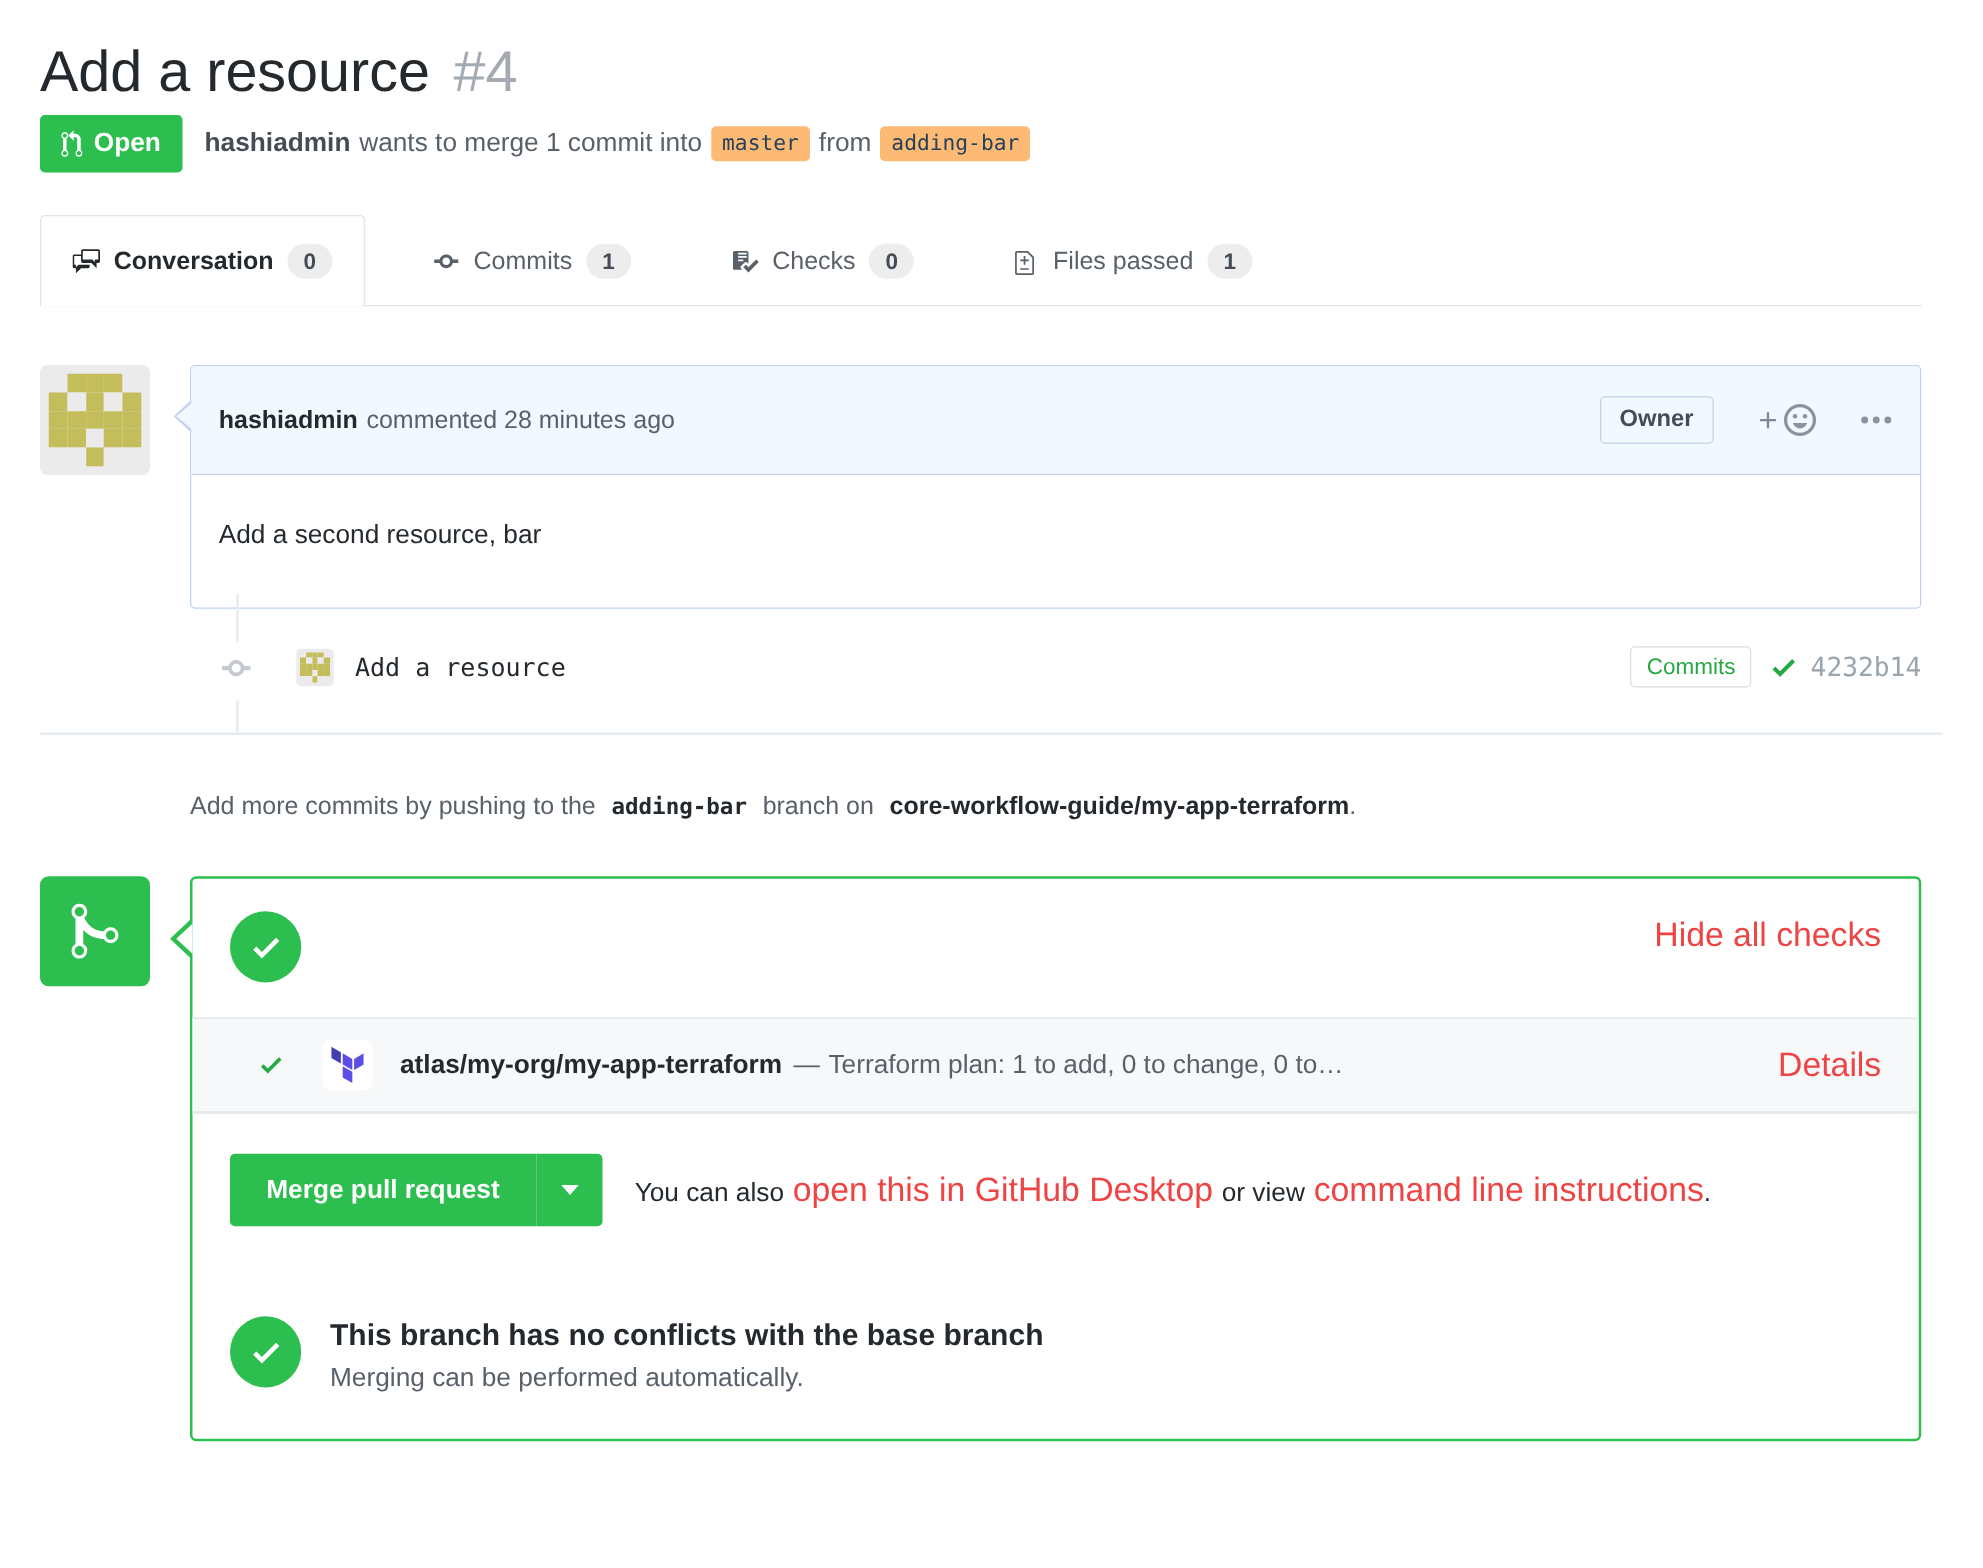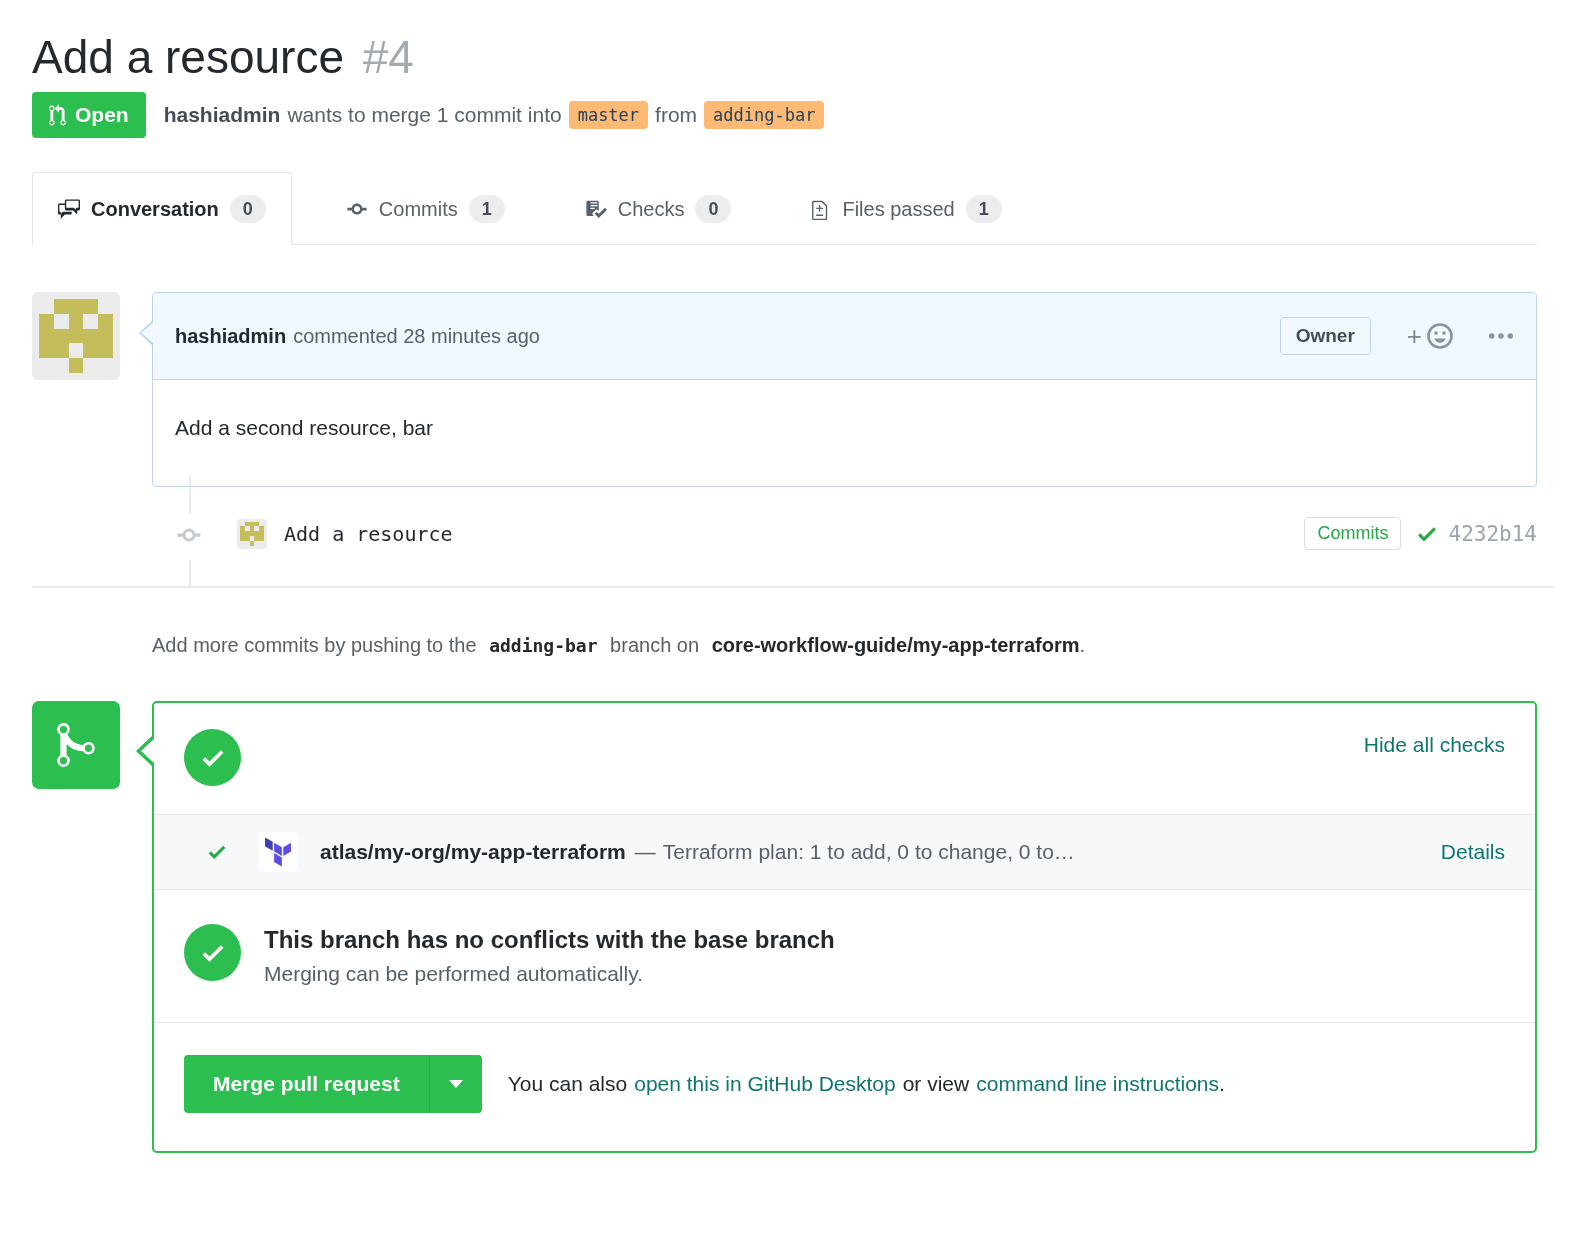--- a/index.html
+++ b/index.html
@@ -120,21 +120,21 @@
     border:12px solid transparent; border-left:0; border-right:13px solid #fff;
   }
   .box-section { display:flex; align-items:flex-start; padding:26px 30px; }
   .status-circle {
     width:57px; height:57px; border-radius:50%; background:#2cbe4e; flex:none;
     display:flex; align-items:center; justify-content:center; color:#fff; margin-right:23px;
   }
   .sec-text { padding-top:2px; }
   .sec-title { font-size:24px; font-weight:700; color:#24292e; margin-bottom:8px; }
   .sec-sub { font-size:21px; color:#586069; }
-  .blue-link { color:#0f766e; text-decoration:none; cursor:pointer; font-size:21px; }
+  .blue-link { color:#ef4444; text-decoration:none; cursor:pointer; font-size:27px; }
   .checks-summary { padding-bottom:28px; }
   .checks-summary .blue-link { margin-left:auto; padding-top:4px; }
 
   .check-run {
     align-items:center; background:#f6f8fa;
     border-top:1px solid #e1e4e8; border-bottom:1px solid #e1e4e8;
     padding:17px 30px 17px 52px; font-size:21px;
   }
   .tf-logo-box {
     width:40px; height:40px; background:#fff; border-radius:6px; flex:none;
@@ -356,44 +356,44 @@
               <polygon fill="#5c4ee5" points="45,24 64,13 64,35 45,46"></polygon>
               <polygon fill="#5c4ee5" points="22.5,38.5 41.5,49.5 41.5,71.5 22.5,60.5"></polygon>
             </svg>
         </span>
         <span class="check-name">atlas/my-org/my-app-terraform</span>
         <span class="check-sum"><span class="sp">—</span><span>Terraform plan: 1 to add, 0 to change, 0 to…</span></span>
         <span class="spacer"></span>
         <a class="blue-link">Details</a>
       </div>
 
-      <div class="box-section conflicts">
-        <span class="status-circle">
-          <svg width="28" height="28" viewBox="0 0 12 16" fill="currentColor">
-              <path d="M12 5l-8 8-4-4 1.5-1.5L4 10l6.5-6.5L12 5z"></path>
-            </svg>
-        </span>
-        <div class="sec-text">
-          <div class="sec-title">This branch has no conflicts with the base branch</div>
-          <div class="sec-sub">Merging can be performed automatically.</div>
-        </div>
-      </div>
-
       <div class="box-section actions">
         <span class="merge-btn-group">
           <button class="merge-btn">Merge pull request</button>
           <button class="merge-caret">
             <span class="caret-down"></span>
           </button>
         </span>
         <span class="alt-actions">
           <span class="sp">You can also</span>
           <a class="blue-link sp">open this in GitHub Desktop</a>
           <span class="sp">or view</span>
           <a class="blue-link">command line instructions</a>
             <span>.</span>
         </span>
       </div>
 
+      <div class="box-section conflicts">
+        <span class="status-circle">
+          <svg width="28" height="28" viewBox="0 0 12 16" fill="currentColor">
+              <path d="M12 5l-8 8-4-4 1.5-1.5L4 10l6.5-6.5L12 5z"></path>
+            </svg>
+        </span>
+        <div class="sec-text">
+          <div class="sec-title">This branch has no conflicts with the base branch</div>
+          <div class="sec-sub">Merging can be performed automatically.</div>
+        </div>
+      </div>
+
     </div>
   </div>
 
 </div>
 
 </body></html>

